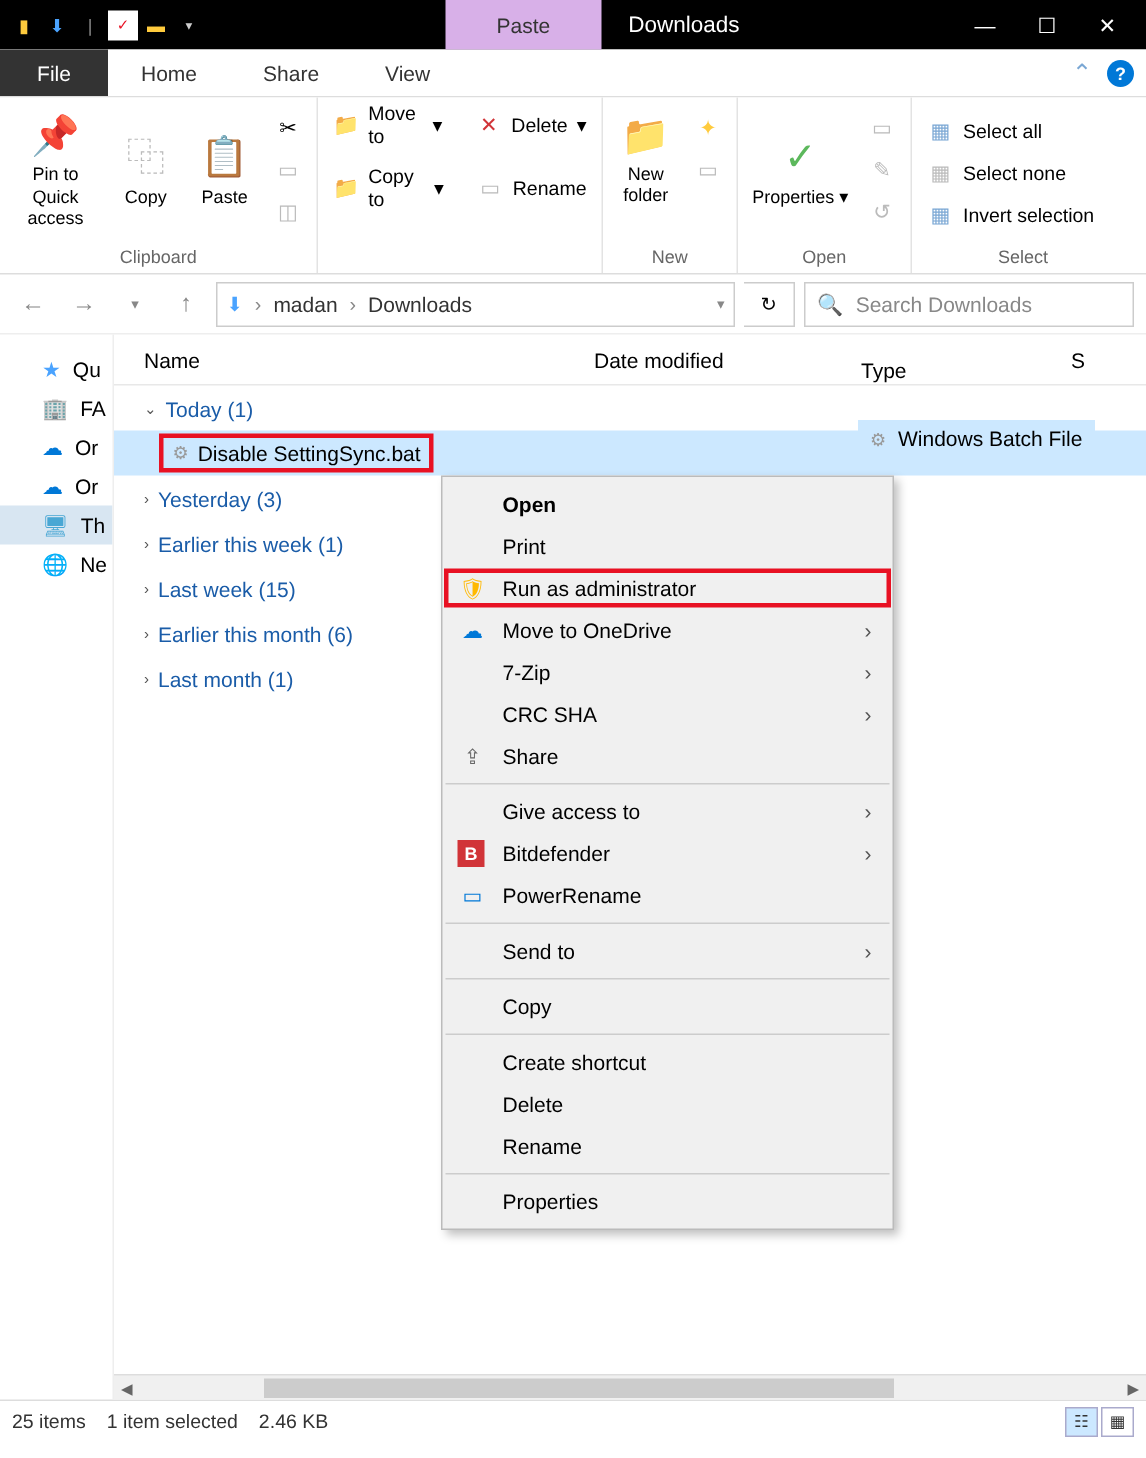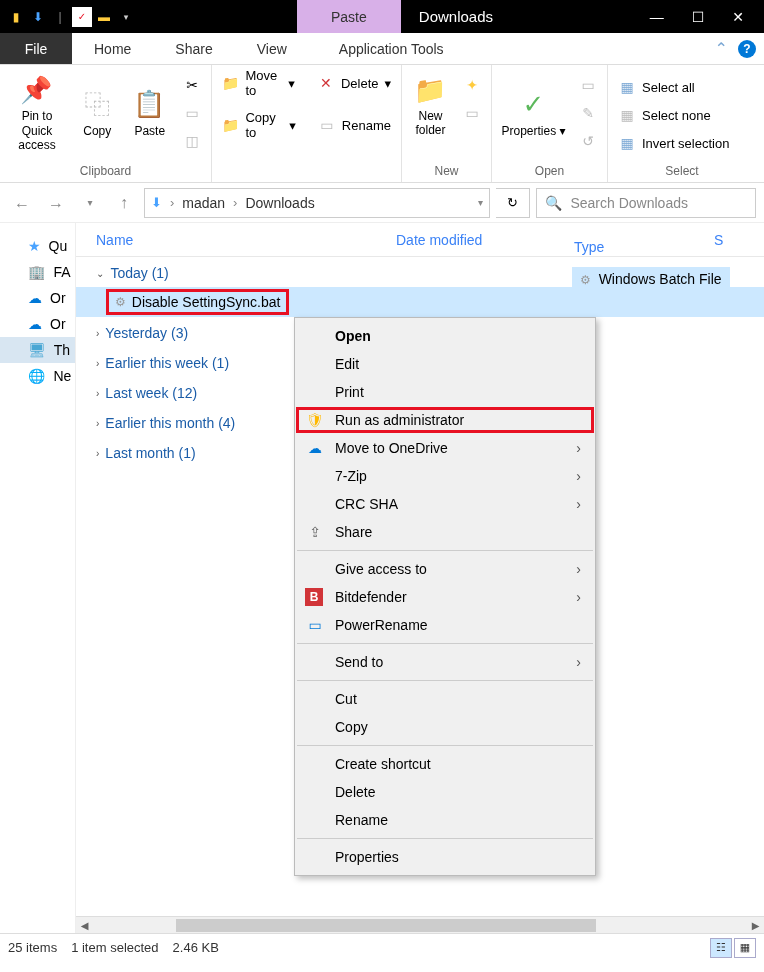--- a/index.html
+++ b/index.html
@@ -36,31 +36,31 @@
 .addrbar .sep { color: #888; }
 .searchbox { width: 220px; height: 30px; border: 1px solid #ccc; display: flex; align-items: center; padding: 0 8px; color: #888; font-size: 14px; gap: 8px; }
 .refresh { width: 34px; height: 30px; border: 1px solid #ccc; border-left: none; display: flex; align-items: center; justify-content: center; }
 
 .body { display: flex; height: 710px; }
 .sidebar { width: 76px; border-right: 1px solid #eee; padding-top: 10px; overflow: hidden; }
 .sidebar .item { display: flex; align-items: center; gap: 8px; padding: 5px 4px 5px 28px; font-size: 14px; white-space: nowrap; }
 .sidebar .item.sel { background: #d8e6f2; }
 
 .content { flex: 1; position: relative; }
-.cols { height: 34px; border-bottom: 1px solid #e8e8e8; display: flex; align-items: center; color: #3b82f6; font-size: 14px; }
+.cols { height: 34px; border-bottom: 1px solid #e8e8e8; display: flex; align-items: center; color: #000000; font-size: 14px; }
 .cols .c1 { width: 320px; padding-left: 20px; }
 .cols .c2 { width: 178px; }
 .cols .c3 { width: 140px; margin-top: 15px; }
 
 .grouphdr { color: #1a5ca8; font-size: 14px; padding: 8px 0 6px 20px; display: flex; align-items: center; gap: 6px; }
 .grouphdr .chev { color: #555; font-size: 10px; }
 .filerow { height: 30px; display: flex; align-items: center; padding-left: 30px; gap: 8px; font-size: 14px; }
 .filerow.sel { background: #cce8ff; }
 .filerow .fname { border: 3px solid #e81123; padding: 2px 6px; display: flex; align-items: center; gap: 6px; }
-.typecol { position: absolute; left: 496px; top: 44px; background: #cce8ff; padding: 4px 8px; font-size: 14px; }
+.typecol { position: absolute; left: 496px; top: 57px; background: #cce8ff; padding: 4px 8px; font-size: 14px; }
 
 .ctxmenu { position: absolute; left: 294px; top: 317px; width: 302px; background: #f0f0f0; border: 1px solid #bbb; box-shadow: 3px 3px 6px rgba(0,0,0,0.25); z-index: 10; padding: 4px 0; }
 .ctxitem { height: 28px; display: flex; align-items: center; padding: 0 14px 0 40px; font-size: 14px; position: relative; }
 .ctxitem .cicon { position: absolute; left: 10px; width: 20px; height: 20px; display: flex; align-items: center; justify-content: center; font-size: 14px; }
 .ctxitem.bold { font-weight: bold; }
 .ctxitem .sub { margin-left: auto; color: #555; }
 .ctxitem.hl { outline: 3px solid #e81123; outline-offset: -4px; }
 .ctxsep { height: 1px; background: #ccc; margin: 4px 2px; }
 
 .status { height: 28px; border-top: 1px solid #ddd; display: flex; align-items: center; padding: 0 8px; font-size: 13px; color: #333; gap: 14px; }
@@ -95,21 +95,20 @@
     <span>☐</span>
     <span>✕</span>
   </div>
 </div>
 
 <div class="tabstrip">
   <div class="file">File</div>
   <div class="tab">Home</div>
   <div class="tab">Share</div>
   <div class="tab">View</div>
-  <div class="tab apptools">Application Tools</div>
   <div class="rt">
     <span style="color:#7aa7d4;font-size:16px">⌃</span>
     <span class="help-icon">?</span>
   </div>
 </div>
 
 <div class="ribbon">
   <div class="group" style="width:212px">
     <div class="row">
       <div class="bigbtn">
@@ -288,42 +287,41 @@
     <div class="grouphdr">
         <span class="chev">›</span>
         <span>Yesterday (3)</span>
       </div>
     <div class="grouphdr">
         <span class="chev">›</span>
         <span>Earlier this week (1)</span>
       </div>
     <div class="grouphdr">
         <span class="chev">›</span>
-        <span>Last week (12)</span>
-      </div>
-    <div class="grouphdr">
-        <span class="chev">›</span>
-        <span>Earlier this month (4)</span>
+        <span>Last week (15)</span>
+      </div>
+    <div class="grouphdr">
+        <span class="chev">›</span>
+        <span>Earlier this month (6)</span>
       </div>
     <div class="grouphdr">
         <span class="chev">›</span>
         <span>Last month (1)</span>
       </div>
 
     <div class="hscroll" style="position:absolute;bottom:0;left:0;right:0">
       <div class="arr" style="left:0">◀</div>
       <div class="thumb"></div>
       <div class="arr" style="right:0">▶</div>
     </div>
   </div>
 </div>
 
 <div class="ctxmenu">
   <div class="ctxitem bold">Open</div>
-  <div class="ctxitem">Edit</div>
   <div class="ctxitem">Print</div>
   <div class="ctxitem hl">
       <span class="cicon shield">🛡</span>
       <span>Run as administrator</span>
     </div>
   <div class="ctxitem">
       <span class="cicon" style="color:#0078d7">☁</span>
       <span>Move to OneDrive</span>
       <span class="sub">›</span>
     </div>
@@ -352,21 +350,20 @@
   <div class="ctxitem">
       <span class="cicon" style="color:#0078d7">▭</span>
       <span>PowerRename</span>
     </div>
   <div class="ctxsep"></div>
   <div class="ctxitem">
       <span>Send to</span>
       <span class="sub">›</span>
     </div>
   <div class="ctxsep"></div>
-  <div class="ctxitem">Cut</div>
   <div class="ctxitem">Copy</div>
   <div class="ctxsep"></div>
   <div class="ctxitem">Create shortcut</div>
   <div class="ctxitem">Delete</div>
   <div class="ctxitem">Rename</div>
   <div class="ctxsep"></div>
   <div class="ctxitem">Properties</div>
 </div>
 
 <div class="status">

